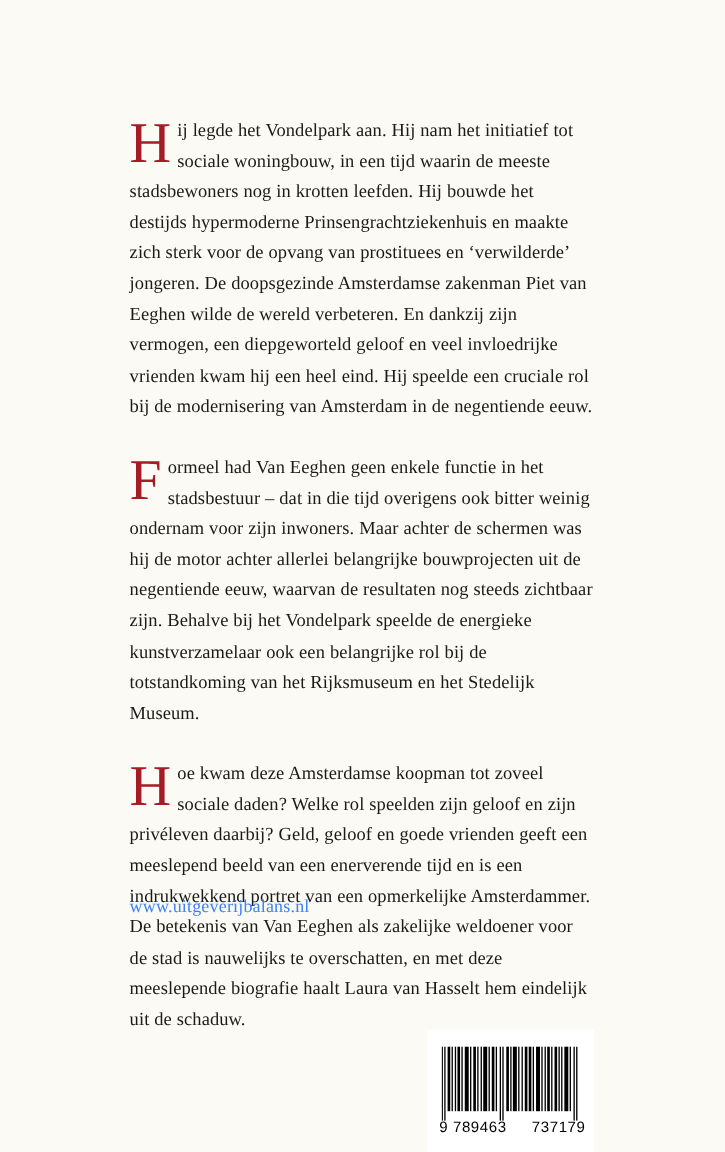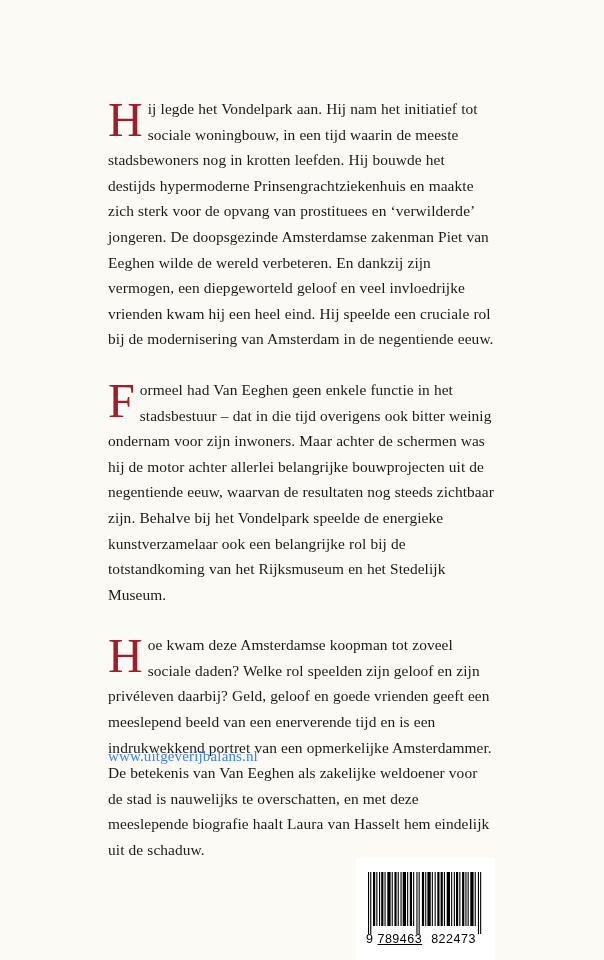--- a/index.html
+++ b/index.html
@@ -101,21 +101,21 @@
     font-size: 12.5px;
     line-height: 14px;
     color: #000000;
     letter-spacing: 0.5px;
     white-space: nowrap;
   }
   .barcode-digits .grp {
     display: inline-block;
   }
   .barcode-digits .g1 { margin-right: 4px; }
-  .barcode-digits .g2 { margin-right: 9px; text-decoration: underline; }
+  .barcode-digits .g2 { margin-right: 21px; }
 </style>
 </head>
 <body>
 
 <div class="cover">
 
   <div class="blurb">
 
     <p class="para"><span class="dropcap">H</span><span>ij legde het Vondelpark aan. Hij nam het initiatief tot sociale woningbouw, in een tijd waarin de meeste stadsbewoners nog in krotten leefden. Hij bouwde het destijds hypermoderne Prinsengrachtziekenhuis en maakte zich sterk voor de opvang van prostituees en ‘verwilderde’ jongeren. De doopsgezinde Amsterdamse zakenman Piet van Eeghen wilde de wereld verbeteren. En dankzij zijn vermogen, een diepgeworteld geloof en veel invloedrijke vrienden kwam hij een heel eind. Hij speelde een cruciale rol bij de modernisering van Amsterdam in de negentiende eeuw.</span></p>
 
@@ -163,16 +163,16 @@
         <rect x="91.3" y="0" width="1.1" height="54" fill="#000"></rect>
         <rect x="94.1" y="0" width="2.2" height="54" fill="#000"></rect>
         <rect x="97.4" y="0" width="1.1" height="54" fill="#000"></rect>
         <rect x="99.6" y="0" width="1.1" height="54" fill="#000"></rect>
         <rect x="102.3" y="0" width="3.3" height="54" fill="#000"></rect>
         <rect x="106.7" y="0" width="1.1" height="54" fill="#000"></rect>
         <rect x="109.9" y="0" width="1.1" height="62" fill="#000"></rect>
         <rect x="112.1" y="0" width="1.1" height="62" fill="#000"></rect>
       </svg>
     </div>
-    <div class="barcode-digits"><span class="grp g1">9</span><span class="grp g2">789463</span><span class="grp g3">822473</span></div>
+    <div class="barcode-digits"><span class="grp g1">9</span><span class="grp g2">789463</span><span class="grp g3">737179</span></div>
   </div>
 
 </div>
 
 </body></html>

